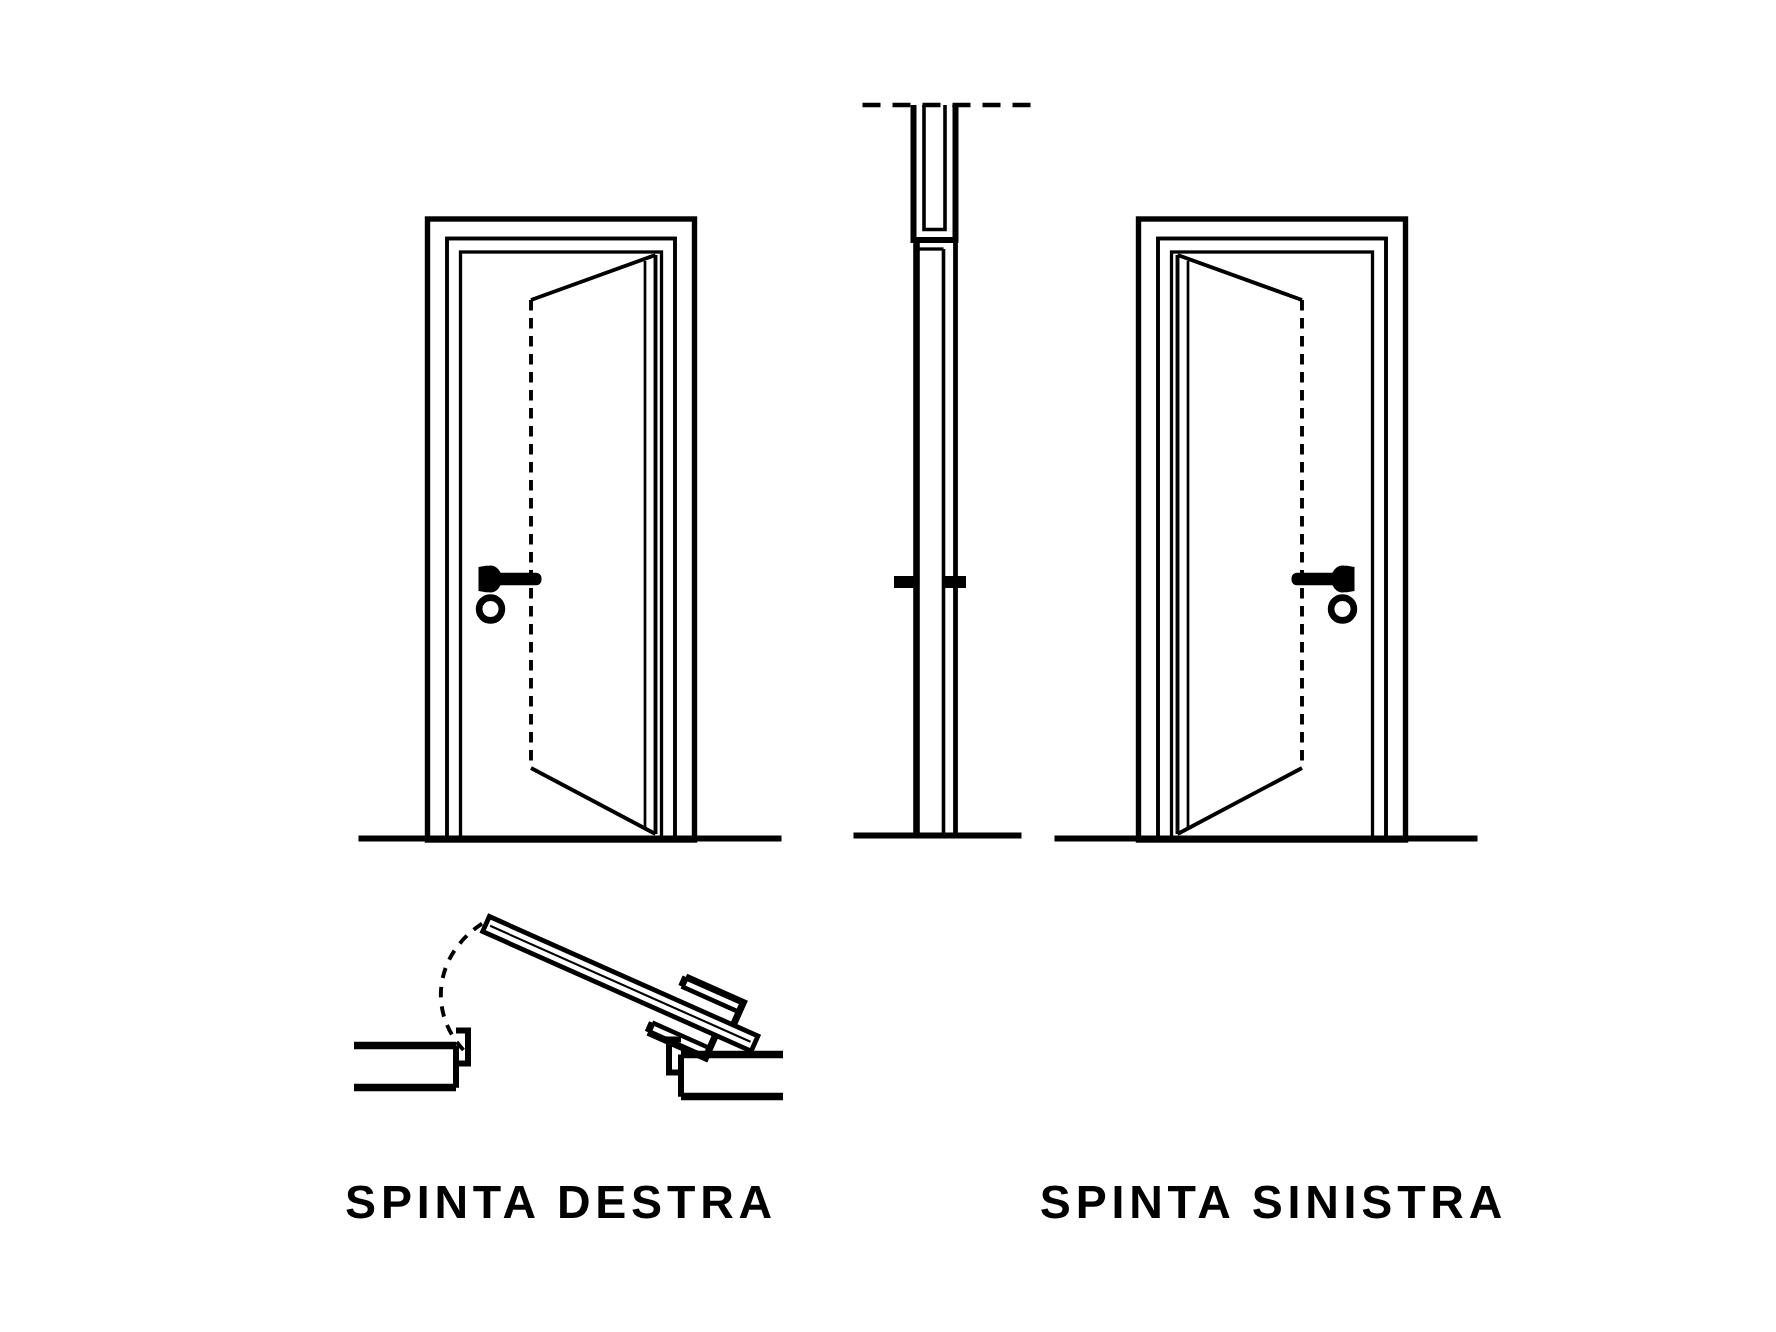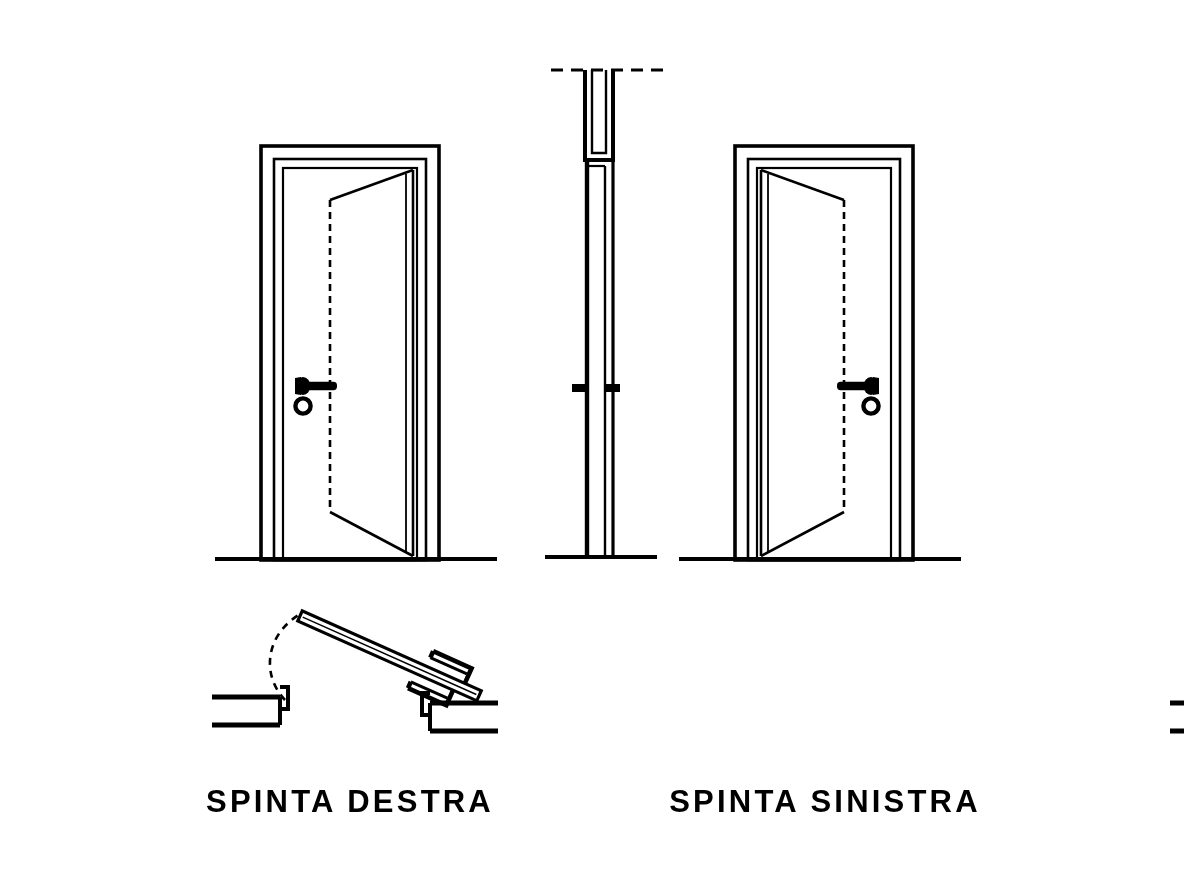--- a/index.html
+++ b/index.html
@@ -13,20 +13,21 @@
     height: 888px;
     font-family: "Liberation Sans", sans-serif;
     background: #ffffff;
     overflow: hidden;
     position: relative;
   }
   #drawing-root {
     position: relative;
     width: 1132px;
     height: 888px;
+    margin-left: 24px;
   }
   svg#plate {
     display: block;
     width: 1184px;
     height: 888px;
     background: #ffffff;
   }
   .cap-label {
     font-family: "Liberation Sans", sans-serif;
     font-weight: bold;

